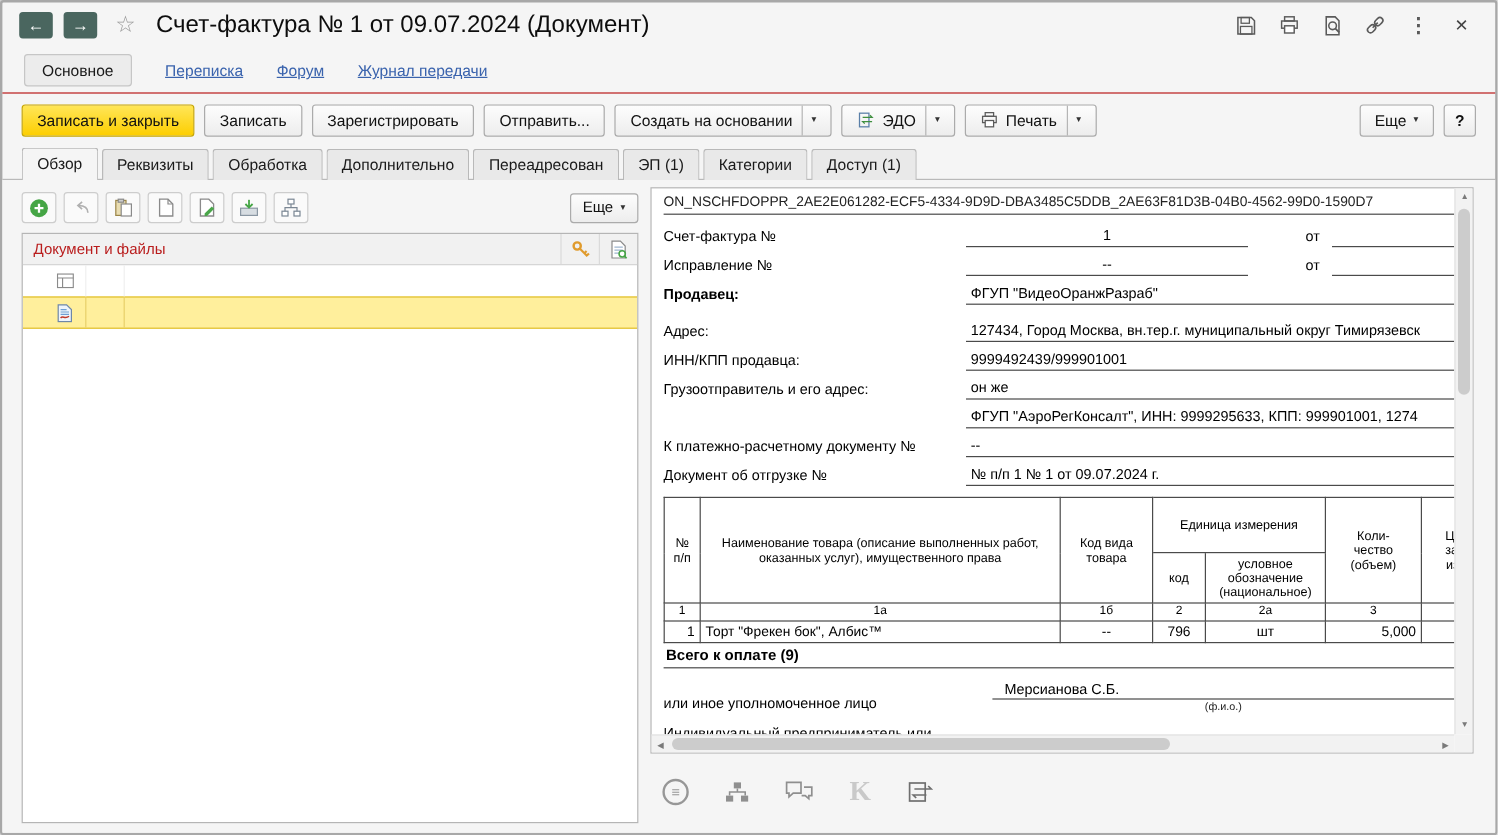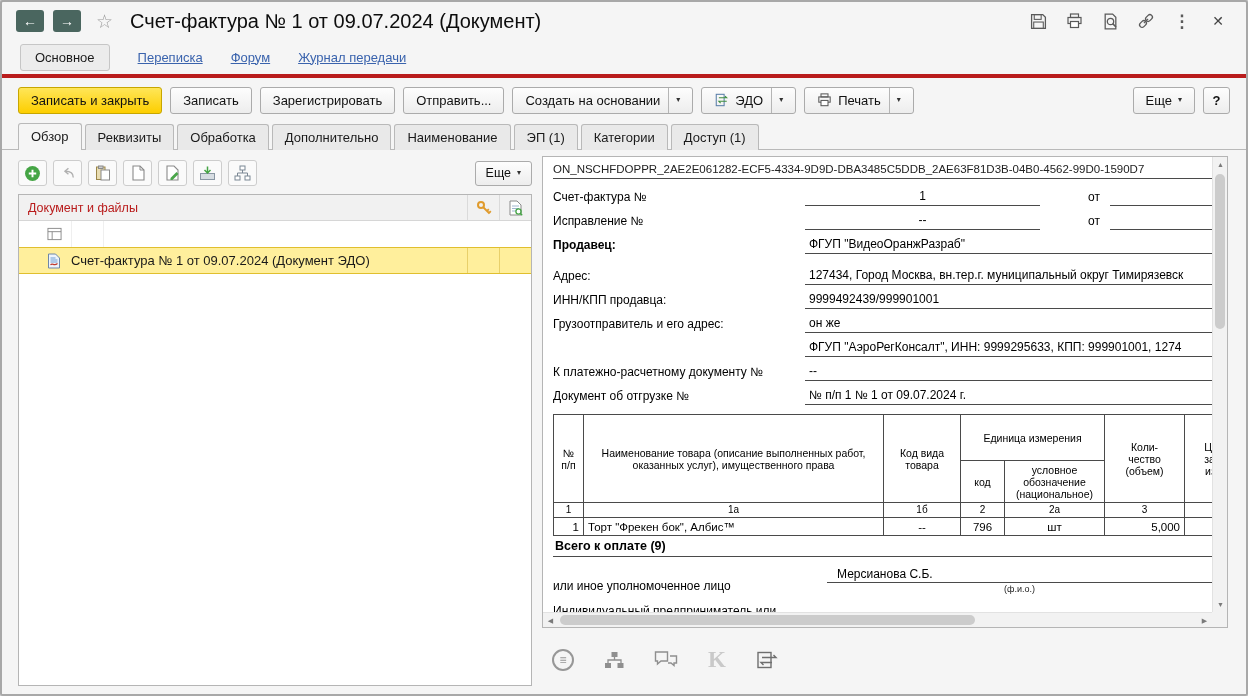--- a/index.html
+++ b/index.html
@@ -11,21 +11,21 @@
   .titlebar{height:38px;display:flex;align-items:center;padding:0 14px;gap:9px;flex-shrink:0;}
   .navbtn{width:28px;height:22px;border:none;border-radius:3px;background:#4a665f;color:#fff;font-size:14px;line-height:20px;display:flex;align-items:center;justify-content:center;cursor:pointer;}
   .star{font-size:19px;color:#9a9a9a;margin-left:6px;cursor:pointer;}
   .wtitle{font-size:20px;color:#0d0d0d;margin-left:8px;white-space:nowrap;}
   .tb-icons{margin-left:auto;display:flex;align-items:center;gap:16px;padding-right:4px;}
   .tbicon{display:flex;align-items:center;justify-content:center;width:20px;height:20px;cursor:pointer;color:#5a5a5a;}
   .kebab{font-size:17px;font-weight:bold;}
   .closeicon{font-size:14px;color:#444;}
 
   
-  .navrow{height:38px;display:flex;align-items:center;gap:28px;padding:0 18px;border-bottom:4px solid #b91c1c;flex-shrink:0;}
+  .navrow{height:38px;display:flex;align-items:center;gap:28px;padding:0 18px;border-bottom:1px solid #b91c1c;flex-shrink:0;}
   .nav-main{background:#ececec;border:1px solid #c6c6c6;border-radius:3px;padding:5px 14px;font-size:13px;cursor:pointer;}
   .nav-link{color:#3a63ad;text-decoration:underline;font-size:13px;cursor:pointer;}
 
   
   .toolbar{height:44px;display:flex;align-items:center;gap:8px;padding:0 16px;flex-shrink:0;}
   .btn{height:27px;display:inline-flex;align-items:center;gap:6px;padding:0 12px;border:1px solid #ababab;border-radius:3px;background:linear-gradient(#fdfdfd,#ededed);font-family:inherit;font-size:13px;color:#111;cursor:pointer;white-space:nowrap;}
   .btn.yellow{background:linear-gradient(#ffe658,#fdce00);border-color:#c7a600;padding-left:12px;}
   .caret{font-size:8px;color:#333;line-height:1;}
   .caret.sep{border-left:1px solid #b5b5b5;padding-left:7px;margin-left:2px;align-self:stretch;display:flex;align-items:center;}
   .btn.help{width:27px;justify-content:center;padding:0;font-weight:bold;}
@@ -198,21 +198,21 @@
       <span class="caret">▾</span>
     </button>
     <button class="btn help">?</button>
   </div>
 
   <div class="tabstrip">
     <div class="tab active">Обзор</div>
     <div class="tab">Реквизиты</div>
     <div class="tab">Обработка</div>
     <div class="tab">Дополнительно</div>
-    <div class="tab">Наименование</div>
+    <div class="tab">Переадресован</div>
     <div class="tab">ЭП (1)</div>
     <div class="tab">Категории</div>
     <div class="tab">Доступ (1)</div>
   </div>
 
   <div class="content">
 
     <div class="left-panel">
       <div class="lp-toolbar">
         <button class="iconbtn">
@@ -310,21 +310,20 @@
           <span class="row-cell"></span>
         </div>
         <div class="list-row selected">
           <span class="row-icon">
             <svg width="14" height="16" viewBox="0 0 14 16">
                 <path d="M1.5 1h7l4 4v10h-11z" fill="#eef4fb" stroke="#6e87a8"></path>
                 <path d="M3.5 5h5M3.5 7h7M3.5 9h7" stroke="#6e9fd4" stroke-width="1"></path>
                 <path d="M3.5 12c2-2.5 3.5 1.5 7-1.5" fill="none" stroke="#c0392b" stroke-width="1.2"></path>
               </svg>
           </span>
-          <span class="row-label">Счет-фактура № 1 от 09.07.2024 (Документ ЭДО)</span>
           <span class="row-cell"></span>
           <span class="row-cell"></span>
         </div>
       </div>
     </div>
 
     <div class="right-panel">
       <div class="preview">
         <div class="preview-body">
           <div class="pv-filename">ON_NSCHFDOPPR_2AE2E061282-ECF5-4334-9D9D-DBA3485C5DDB_2AE63F81D3B-04B0-4562-99D0-1590D7</div>

